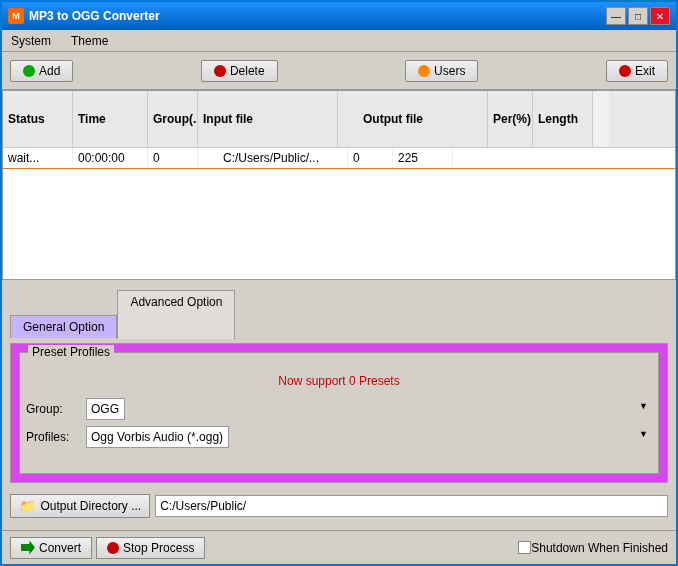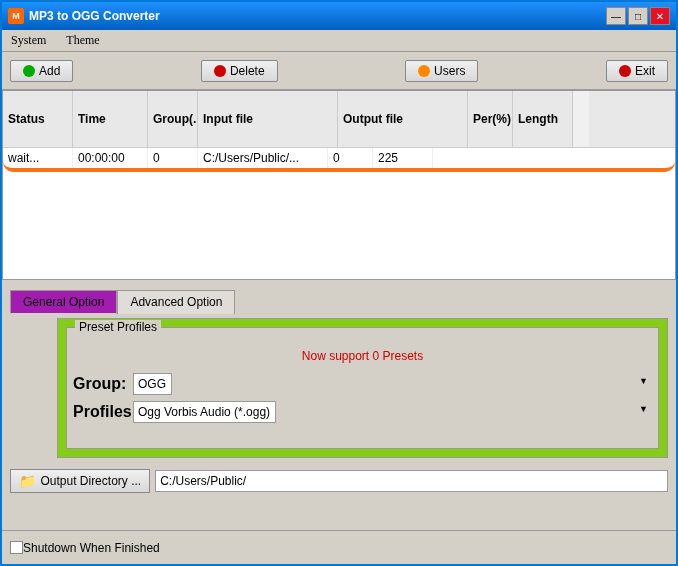--- a/index.html
+++ b/index.html
@@ -22,94 +22,93 @@
     .title-text { font-size: 12px; font-weight: bold; color: white; }
     .title-controls { display: flex; gap: 2px; }
     .title-btn {
       width: 20px; height: 18px; background: #d4d0c8; border: 1px solid #888;
       cursor: pointer; display: flex; align-items: center; justify-content: center;
       font-size: 10px; color: #000;
     }
     .title-btn.close { background: #e81123; color: white; }
 
     .menubar { background: #d4d0c8; border-bottom: 1px solid #999; padding: 2px 4px; display: flex; gap: 10px; height: 22px; align-items: center; }
-    .menu-item { padding: 2px 5px; cursor: pointer; font-size: 12px; font-family: Liberation Serif, serif; }
+    .menu-item { padding: 2px 5px; cursor: pointer; font-size: 12px; }
 
     .toolbar { background: #d4d0c8; padding: 5px 8px; display: flex; gap: 4px; border-bottom: 1px solid #999; height: 38px; align-items: center; justify-content: space-between; }
     .toolbar-btn {
       display: flex; align-items: center; gap: 4px;
       padding: 3px 12px;
       border: 1px solid #888;
       background: linear-gradient(to bottom, #f0f0f0, #d8d8d8);
       cursor: pointer;
       border-radius: 2px;
       font-size: 12px;
     }
     .btn-icon-green { width: 12px; height: 12px; background: #00aa00; border-radius: 50%; }
     .btn-icon-red { width: 12px; height: 12px; background: #cc0000; border-radius: 50%; }
     .btn-icon-orange { width: 12px; height: 12px; background: #ff8800; border-radius: 50%; }
 
     .file-list-area { flex: 1; background: white; margin: 0; border: 1px solid #999; overflow: hidden; display: flex; flex-direction: column; max-height: 190px; }
     .file-list-header { display: flex; background: #e8e8e8; border-bottom: 1px solid #ccc; }
     .col-header { padding: 21px 5px; border-right: 1px solid #ccc; font-weight: bold; font-size: 12px; white-space: nowrap; overflow: hidden; }
     .file-list-body { flex: 1; overflow-y: auto; }
-    .file-row { display: flex; border-bottom: 4px solid #f97316; border-radius: 10px; }
+    .file-row { display: flex; border-bottom: 1px solid #f97316; }
     .col-cell { padding: 3px 5px; border-right: 1px solid #f0f0f0; white-space: nowrap; overflow: hidden; text-overflow: ellipsis; font-size: 12px; }
 
     .col-status { width: 70px; min-width: 70px; }
     .col-time { width: 75px; min-width: 75px; }
     .col-size { width: 50px; min-width: 50px; }
     .col-input { width: 140px; min-width: 140px; }
-    .col-output { width: 130px; min-width: 130px; }
+    .col-output { width: 130px; min-width: 130px; margin-left: 20px; }
     .col-per { width: 45px; min-width: 45px; }
     .col-len { width: 60px; min-width: 60px; }
     .scrollbar-col { width: 16px; min-width: 16px; background: #f0f0f0; }
 
     .main-content { padding: 5px 8px; background: #d4d0c8; display: flex; flex-direction: column; gap: 5px; flex: 1; }
 
     .tabs { display: flex; gap: 0; margin-top: 5px; }
     .tab {
       padding: 4px 12px;
       border: 1px solid #999;
       background: #e0ddd8;
       cursor: pointer;
       font-size: 12px;
       border-bottom: none;
     }
-    .tab.active { background: #a21caf; border-bottom: 1px solid #d4d0c8; z-index: 1; }
+    .tab.active { background: #c4b5fd; border-bottom: 1px solid #d4d0c8; z-index: 1; margin-top: 25px; }
 
     .tab-content {
       border: 1px solid #999;
-      background: #84cc16;
+      background: #d946ef;
       padding: 8px;
       margin-top: -1px;
       display: flex;
       gap: 0;
       min-height: 140px;
-      margin-left: 47px;
     }
 
     .preset-group {
       border: 1px solid #999;
       flex: 1;
       padding: 6px;
       background: #d4d0c8;
       position: relative;
     }
     .preset-group-title {
       position: absolute;
       top: -8px;
       left: 8px;
       background: #d4d0c8;
       padding: 0 4px;
       font-size: 12px;
     }
     .preset-now-support { color: #cc0000; text-align: center; margin: 15px 0 10px; font-size: 12px; }
     .form-row { display: flex; align-items: center; margin-bottom: 6px; }
-    .form-label { width: 60px; font-size: 16px; font-weight: bold; }
+    .form-label { width: 60px; font-size: 12px; }
     .form-select { flex: 1; height: 22px; border: 1px solid #999; background: white; padding: 0 4px; font-size: 12px; appearance: none; }
     .select-wrapper { flex: 1; position: relative; }
     .select-wrapper::after { content: '▼'; position: absolute; right: 4px; top: 3px; font-size: 9px; pointer-events: none; }
 
     .info-panel {
       width: 185px;
       background: white;
       border: 1px solid #999;
       padding: 4px;
       font-size: 11px;
@@ -247,18 +246,28 @@
     <div class="output-dir-row">
       <button class="output-dir-btn">
         <span class="folder-icon">📁</span>
         <span>Output Directory ...</span>
       </button>
       <input class="output-dir-input" type="text" value="C:/Users/Public/" style="">
     </div>
   </div>
 
   <div class="bottom-bar">
+    <div class="bottom-left">
+      <button class="bottom-btn">
+        <div class="convert-icon"></div>
+        <span>Convert</span>
+      </button>
+      <button class="bottom-btn">
+        <div class="stop-icon"></div>
+        <span>Stop Process</span>
+      </button>
+    </div>
     <div class="shutdown-row">
       <div class="checkbox"></div>
       <span>Shutdown When Finished</span>
     </div>
   </div>
 </div>
 
 </body></html>

